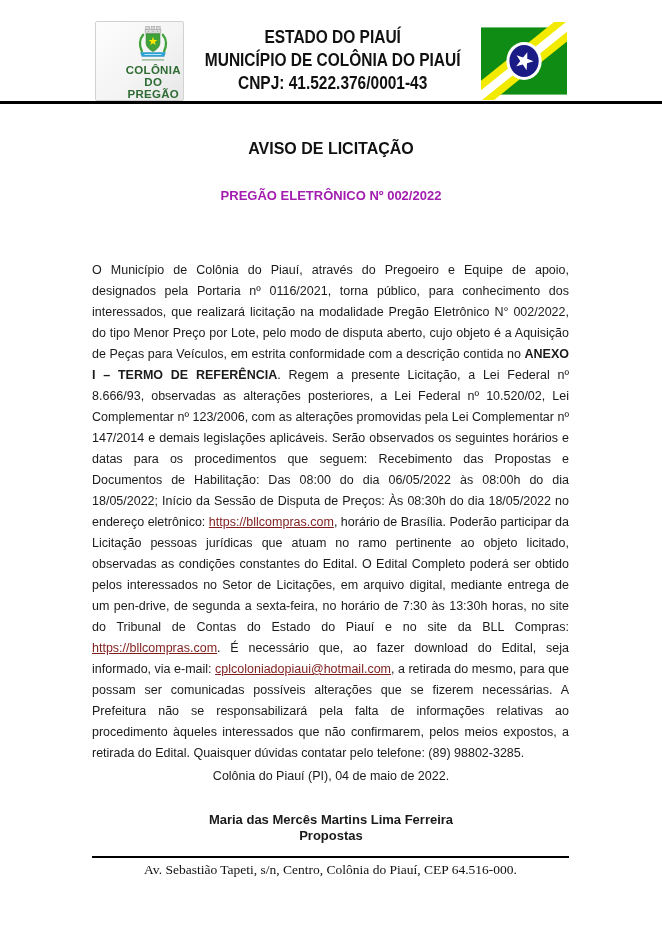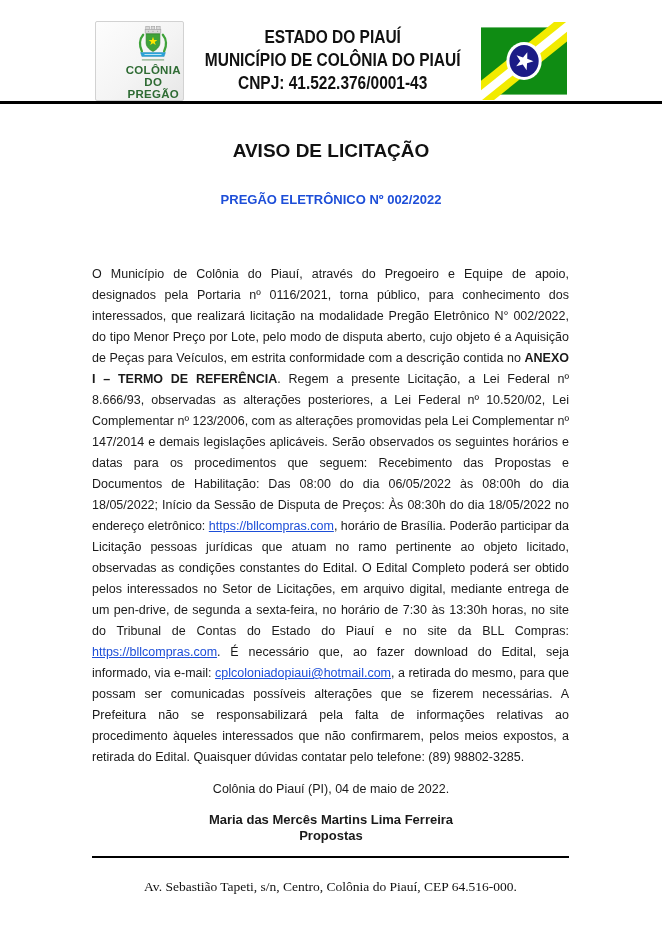--- a/index.html
+++ b/index.html
@@ -56,66 +56,66 @@
     transform: scaleX(0.86);
     transform-origin: 50% 50%;
     white-space: nowrap;
   }
   .flag { display: block; }
   
   .title {
     margin-top: 36px;
     text-align: center;
     font-weight: bold;
-    font-size: 19px;
+    font-size: 16px;
     color: #111;
   }
   .subtitle {
     margin-top: 30px;
     text-align: center;
     font-weight: bold;
     font-size: 13px;
-    color: #1d4ed8;
+    color: #a21caf;
   }
   
   .body-text {
     margin: 57px 93px 0 92px;
     width: 477px;
     text-align: justify;
     font-size: 12.5px;
     line-height: 21px;
     color: #1a1a1a;
   }
   .body-text .bold { font-weight: bold; }
   .body-text a.link {
-    color: #1d4ed8;
+    color: #7f1d1d;
     text-decoration: underline;
     cursor: pointer;
   }
   
   .date-line {
-    margin-top: 14px;
+    margin-top: 5px;
     text-align: center;
     font-size: 12.5px;
   }
   .signature {
-    margin-top: 16px;
+    margin-top: 29px;
     text-align: center;
     font-weight: bold;
     font-size: 13px;
     line-height: 16px;
   }
   
   .footer {
     position: absolute;
     left: 92px;
     right: 93px;
     top: 856px;
     border-top: 2px solid #000;
-    padding-top: 21px;
+    padding-top: 4px;
     text-align: center;
     font-family: "Liberation Serif", serif;
     font-size: 13.5px;
     color: #111;
   }
 </style>
 </head>
 <body>
 
 <div class="page">

